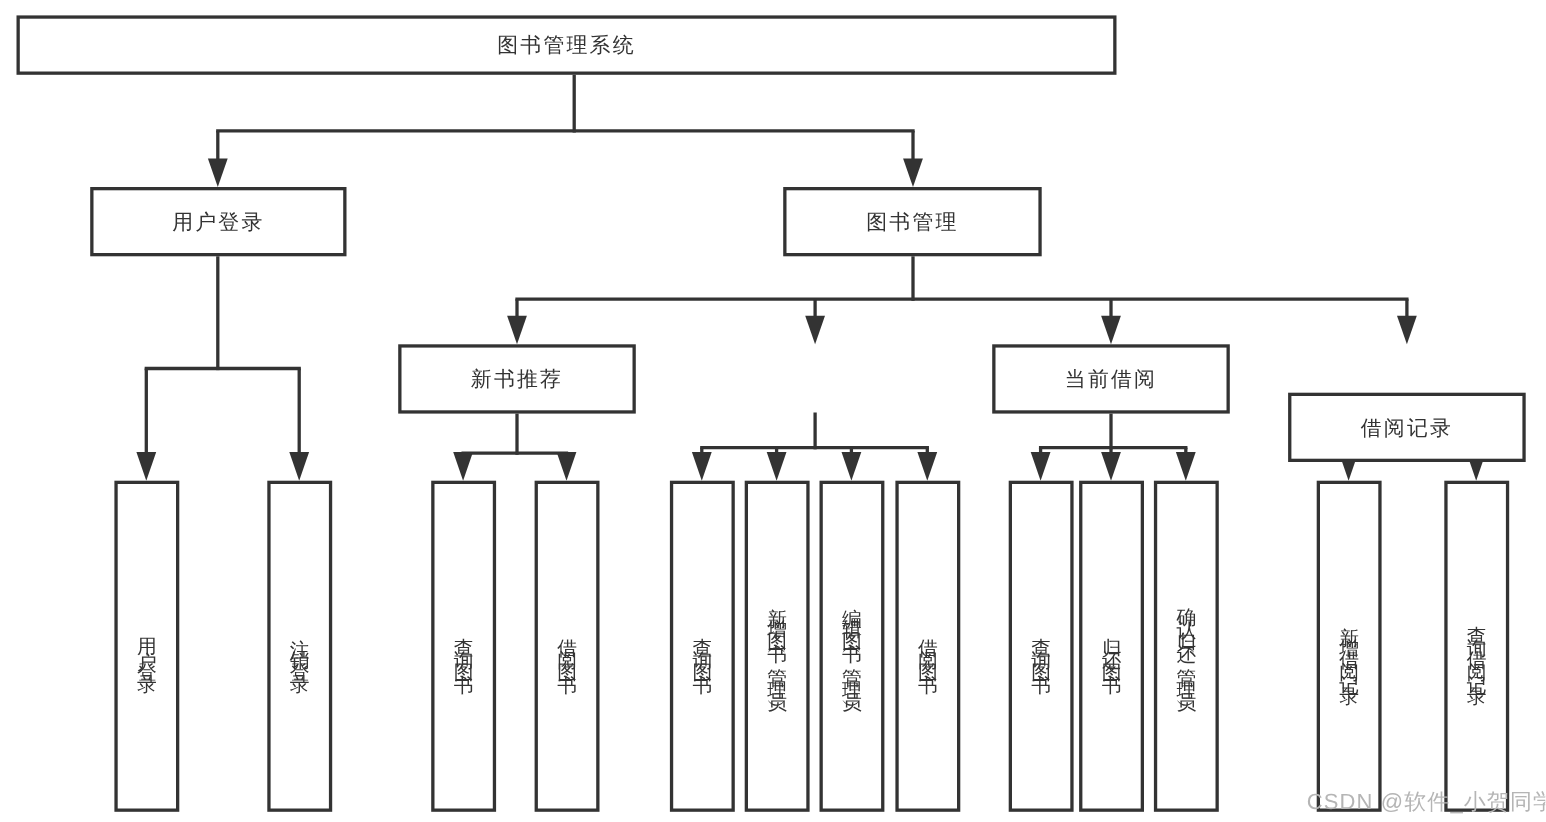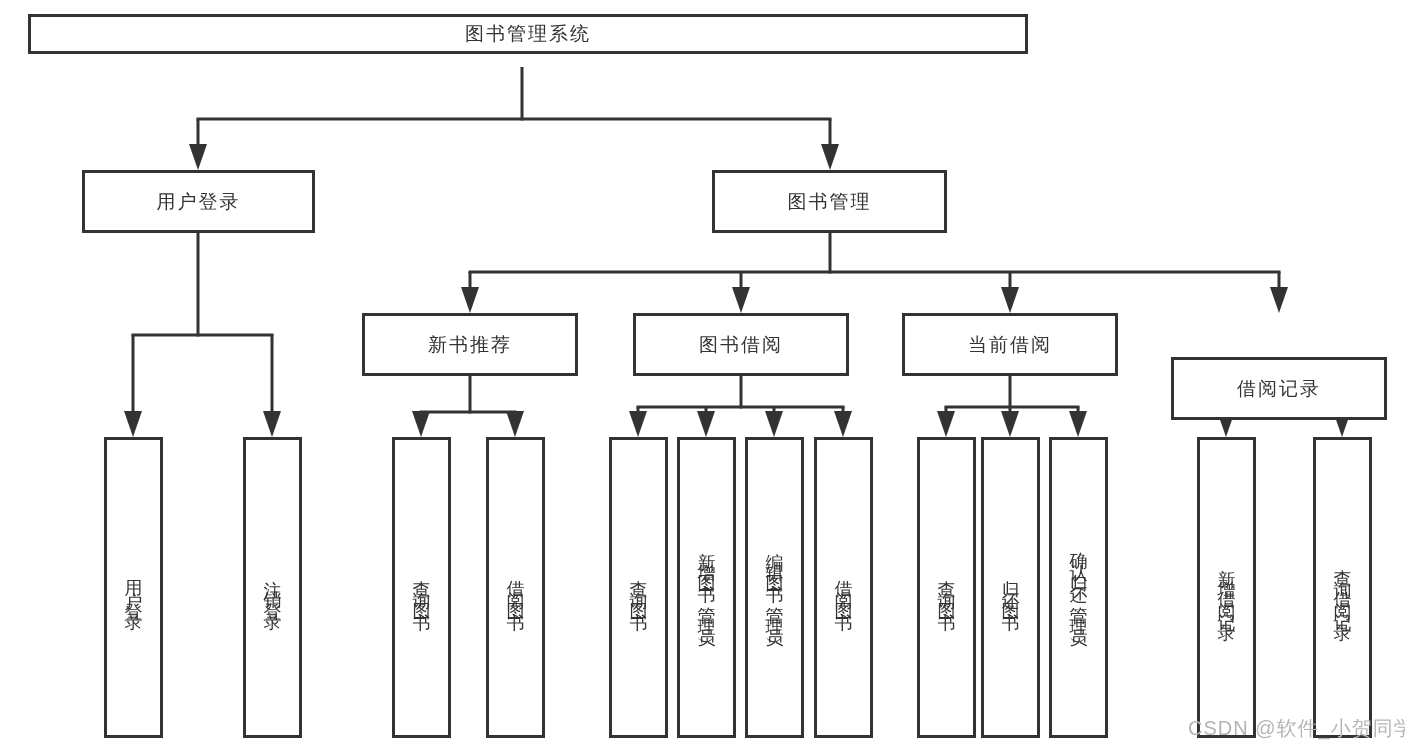--- a/index.html
+++ b/index.html
@@ -124,37 +124,34 @@
     <g>
       <line x1="1279" y1="375" x2="1279" y2="408.5"></line>
       <line x1="1224.5" y1="407" x2="1343.5" y2="407"></line>
       <line x1="1226" y1="407" x2="1226" y2="413"></line>
       <polygon points="1217,411 1235,411 1226,437"></polygon>
       <line x1="1342" y1="407" x2="1342" y2="413"></line>
       <polygon points="1333,411 1351,411 1342,437"></polygon>
     </g>
   </svg>
 
-  <div class="box box-h" style="left:28px;top:14px;width:1000px;height:40px;">
+  <div class="box box-h" style="left:15px;top:14px;width:1000px;height:54px;">
     <span>图书管理系统</span>
   </div>
 
   <div class="box box-h" style="left:82px;top:170px;width:233px;height:63px;">
     <span>用户登录</span>
   </div>
   <div class="box box-h" style="left:712px;top:170px;width:235px;height:63px;">
     <span>图书管理</span>
   </div>
 
   <div class="box box-h" style="left:362px;top:313px;width:216px;height:63px;justify-content:center;">
     <span>新书推荐</span>
   </div>
-  <div class="box box-h" style="left:633px;top:313px;width:216px;height:63px;">
-    <span>图书借阅</span>
-  </div>
   <div class="box box-h" style="left:902px;top:313px;width:216px;height:63px;">
     <span>当前借阅</span>
   </div>
   <div class="box box-h" style="left:1171px;top:313px;width:216px;height:63px;margin-top:44px;">
     <span>借阅记录</span>
   </div>
 
   <div class="box box-v" style="left:104px;top:437px;width:59px;height:301px;">
     <span class="vtext">用户登录</span>
   </div>

